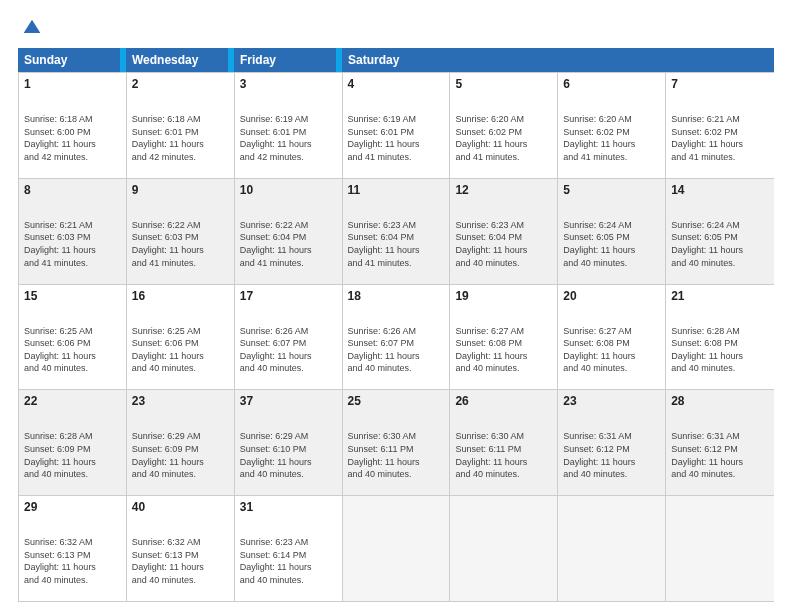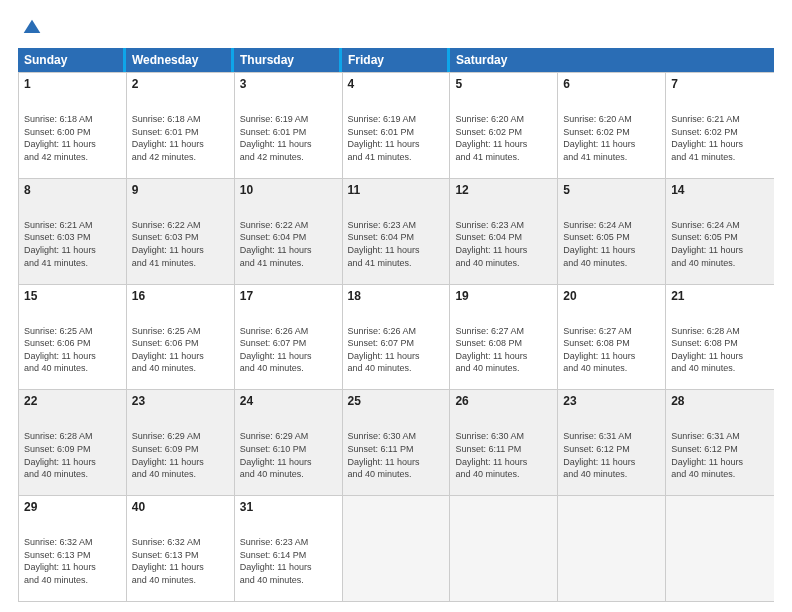--- a/index.html
+++ b/index.html
@@ -70,21 +70,21 @@
     .cal-header {
       display: grid;
       grid-template-columns: repeat(7, 1fr);
       background: #2a6db5;
     }
     .cal-header-cell {
       color: #fff;
       font-size: 12px;
       font-weight: bold;
       padding: 5px 6px;
-      border-right: 3px solid #0ea5e9;
+      border-right: 6px solid #0ea5e9;
     }
     .cal-header-cell:last-child {
       border-right: none;
     }
     .cal-body {
       flex: 1;
       display: flex;
       flex-direction: column;
       border-left: 1px solid #ccc;
       border-bottom: 1px solid #ccc;
@@ -144,21 +144,20 @@
     <div class="title-block">
       <div class="month-title"></div>
       <div class="subtitle"></div>
     </div>
   </div>
 
   <div class="calendar">
     <div class="cal-header">
     <div class="cal-header-cell">Sunday</div>
         <div class="cal-header-cell">Wednesday</div>
-        <div class="cal-header-cell">Thursday</div>
         <div class="cal-header-cell">Friday</div>
         <div class="cal-header-cell">Saturday</div>
       </div>
     <div class="cal-body">
     <div class="cal-row">
           <div class="cal-cell">
             <span class="day-num">1</span>
             <div class="day-info" style="white-space: pre-line;">Sunrise: 6:18 AM
 Sunset: 6:00 PM
 Daylight: 11 hours
@@ -318,21 +317,21 @@
 and 40 minutes.</div>
           </div>
           <div class="cal-cell shaded">
             <span class="day-num">23</span>
             <div class="day-info" style="white-space: pre-line;">Sunrise: 6:29 AM
 Sunset: 6:09 PM
 Daylight: 11 hours
 and 40 minutes.</div>
           </div>
           <div class="cal-cell shaded">
-            <span class="day-num">24</span>
+            <span class="day-num">37</span>
             <div class="day-info" style="white-space: pre-line;">Sunrise: 6:29 AM
 Sunset: 6:10 PM
 Daylight: 11 hours
 and 40 minutes.</div>
           </div>
           <div class="cal-cell shaded">
             <span class="day-num">25</span>
             <div class="day-info" style="white-space: pre-line;">Sunrise: 6:30 AM
 Sunset: 6:11 PM
 Daylight: 11 hours

